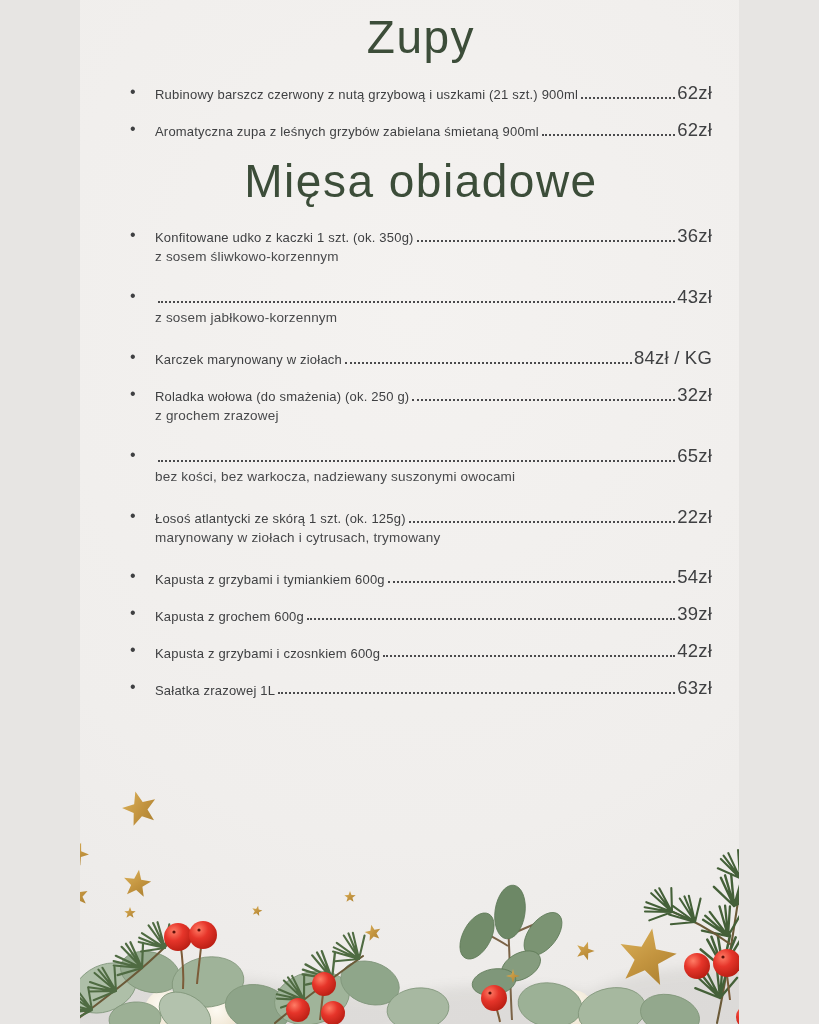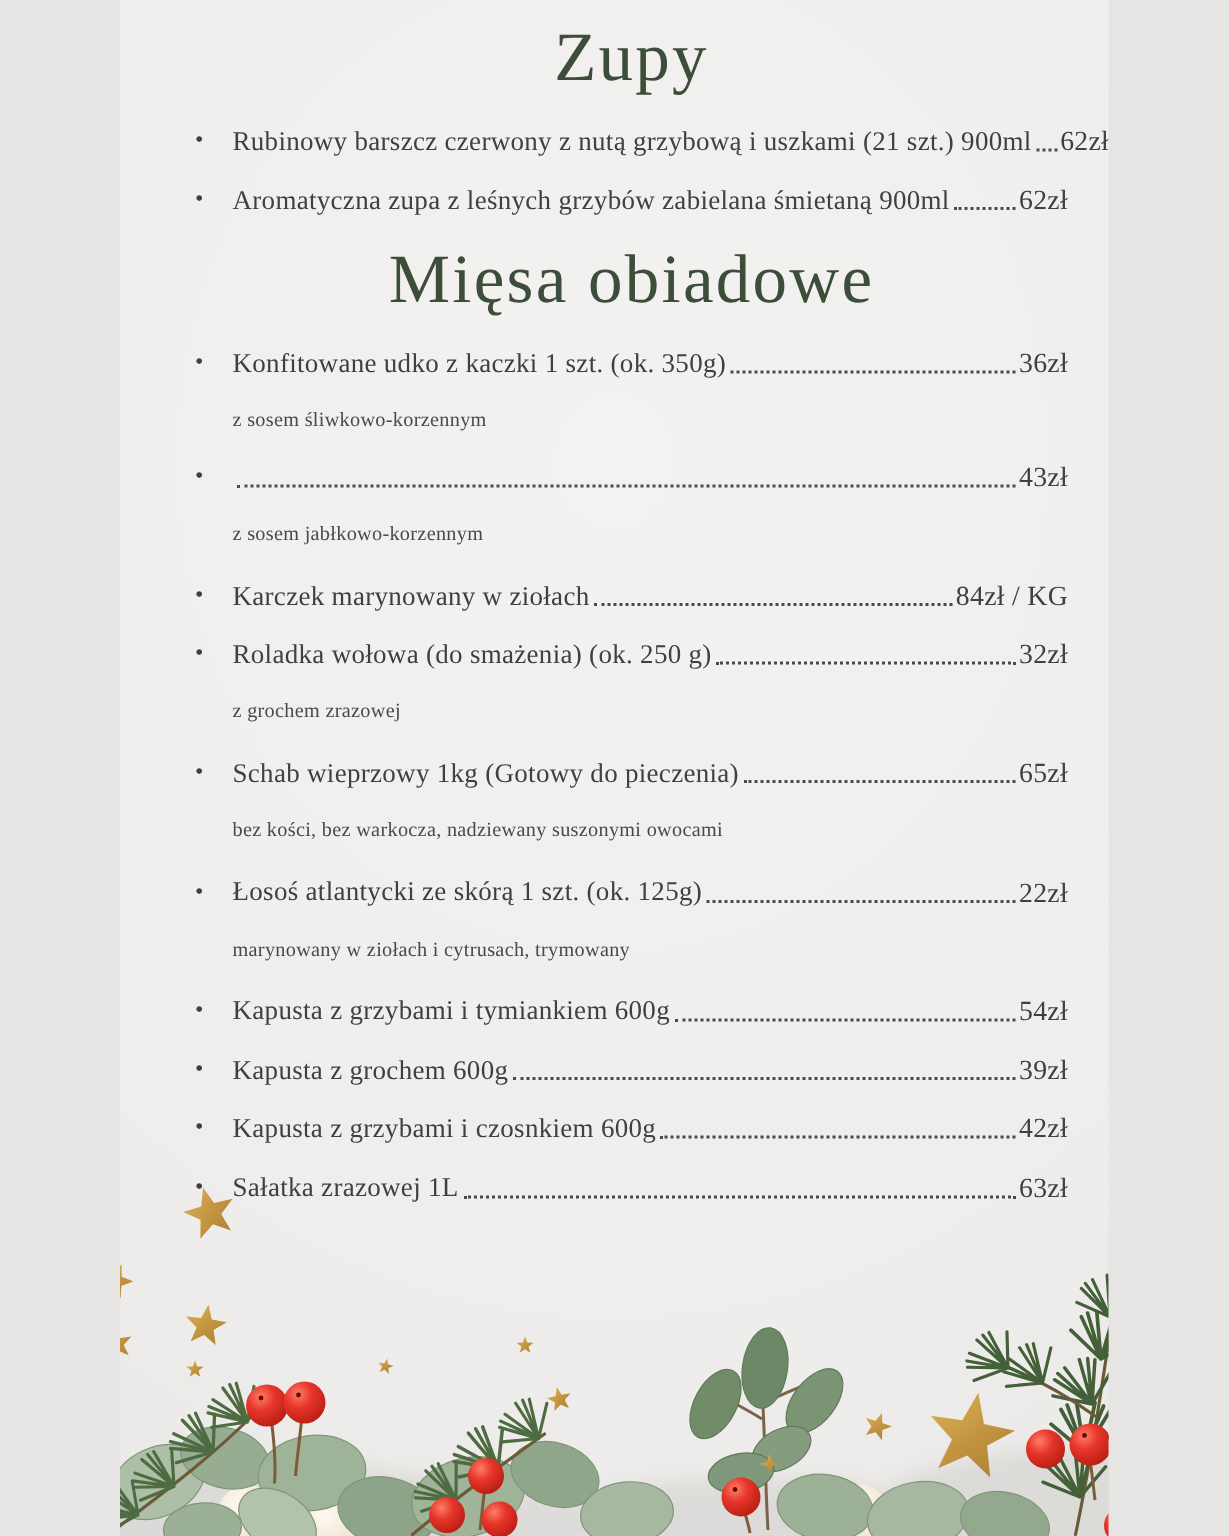--- a/index.html
+++ b/index.html
@@ -9,39 +9,39 @@
     --note:#48494b;
   }
   *{box-sizing:border-box;}
   html,body{margin:0;padding:0;background:#e7e5e3;}
   .page{
     position:relative;
     width:659px;height:1024px;
     margin:0 auto;
     overflow:hidden;
     background:radial-gradient(130% 95% at 50% 30%, #f4f2f0 0%, #f0eeec 55%, #e9e7e5 100%);
-    font-family:Liberation Serif, serif;
+    font-family:Liberation Sans, sans-serif;
     padding-left:20px;
   }
   .content{position:relative;z-index:2;padding:12px 27px 0 30px;}
   h1.section-title{
     font-size:46px;line-height:1.12;font-weight:400;
     color:var(--green);text-align:center;letter-spacing:1.5px;
     margin:0 0 18px 0;
   }
   section + section h1.section-title{margin-top:9px;}
   ul.menu-list{list-style:none;margin:0;padding:0;}
   li.item{margin:0 0 15px 0;}
   li.item.has-note{margin-bottom:20px;}
   .row{display:flex;align-items:flex-end;}
   .bullet{flex:0 0 25px;font-size:16px;color:var(--text);transform:translateY(-3px);}
-  .name{white-space:nowrap;font-size:18px;color:var(--text);letter-spacing:.2px;line-height:1.35;}
+  .name{white-space:nowrap;font-size:13px;color:var(--text);letter-spacing:.2px;line-height:1.35;}
   .leader{flex:1 1 auto;min-width:14px;border-bottom:2.5px dotted #4a4a4c;margin:0 2px 5px 3px;}
   .price{white-space:nowrap;font-size:18.5px;color:var(--text);letter-spacing:.2px;}
-  .note{margin:18px 0 0 25px;font-size:13.5px;color:var(--note);letter-spacing:.2px;line-height:1.25;}
+  .note{margin:2px 0 0 25px;font-size:13.5px;color:var(--note);letter-spacing:.2px;line-height:1.25;}
   .decor{position:absolute;left:0;bottom:0;width:819px;height:238px;z-index:1;display:block;}
 </style>
 </head>
 <body>
 
 <div class="page">
   <div class="content">
 
     <section>
       <h1 class="section-title">Zupy</h1>
@@ -98,21 +98,20 @@
             <span class="bullet">•</span>
             <span class="name">Roladka wołowa (do smażenia) (ok. 250 g)</span>
             <span class="leader"></span>
             <span class="price">32zł</span>
           </div>
           <div class="note">z grochem zrazowej</div>
         </li>
         <li class="item has-note">
           <div class="row">
             <span class="bullet">•</span>
-            <span class="name">Schab wieprzowy 1kg (Gotowy do pieczenia)</span>
             <span class="leader"></span>
             <span class="price">65zł</span>
           </div>
           <div class="note">bez kości, bez warkocza, nadziewany suszonymi owocami</div>
         </li>
         <li class="item has-note">
           <div class="row">
             <span class="bullet">•</span>
             <span class="name">Łosoś atlantycki ze skórą 1 szt. (ok. 125g)</span>
             <span class="leader"></span>

